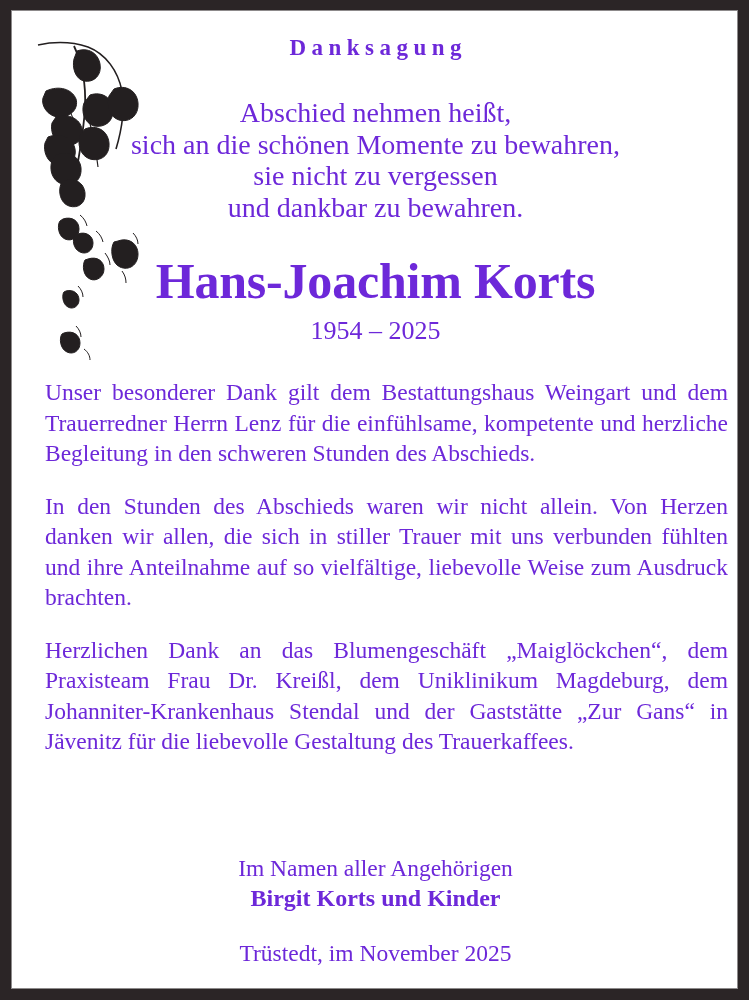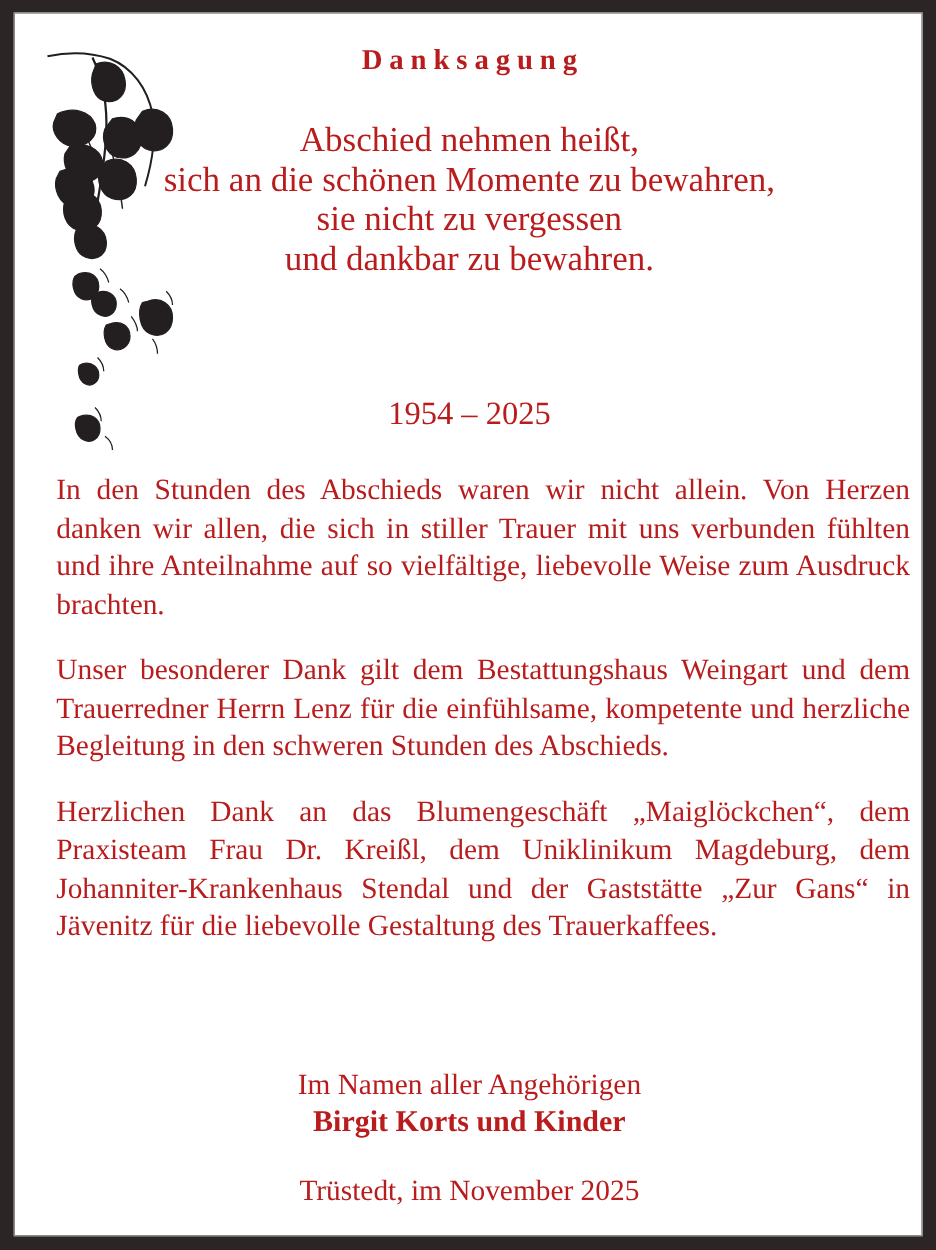--- a/index.html
+++ b/index.html
@@ -28,21 +28,21 @@
     background: #ffffff;
     border: 1px solid #8d8a8b;
   }
   .content {
     position: absolute;
     left: 22px;
     top: 0;
     width: 683px;
     height: 100%;
     box-sizing: border-box;
-    color: #b91c1c;
+    color: #6d28d9;
   }
 
   
   .heading {
     position: absolute;
     left: 0;
     top: 24px;
     width: 683px;
     text-align: center;
     font-size: 23px;
@@ -183,25 +183,26 @@
 
       <div class="heading">Danksagung</div>
 
       <div class="poem">
         <div>Abschied nehmen heißt,</div>
         <div>sich an die schönen Momente zu bewahren,</div>
         <div>sie nicht zu vergessen</div>
         <div>und dankbar zu bewahren.</div>
       </div>
 
+      <div class="deceased-name">Hans-Joachim Korts</div>
       <div class="deceased-dates">1954 – 2025</div>
 
       <div class="body-text">
+        <p>Unser besonderer Dank gilt dem Bestattungshaus Weingart und dem Trauerredner Herrn Lenz für die einfühlsame, kompetente und herzliche Begleitung in den schweren Stunden des Abschieds.</p>
         <p>In den Stunden des Abschieds waren wir nicht allein. Von Herzen danken wir allen, die sich in stiller Trauer mit uns verbunden fühlten und ihre Anteilnahme auf so vielfältige, liebevolle Weise zum Ausdruck brachten.</p>
-        <p>Unser besonderer Dank gilt dem Bestattungshaus Weingart und dem Trauerredner Herrn Lenz für die einfühlsame, kompetente und herzliche Begleitung in den schweren Stunden des Abschieds.</p>
         <p>Herzlichen Dank an das Blumengeschäft „Maiglöckchen“, dem Praxisteam Frau Dr. Kreißl, dem Uniklinikum Magdeburg, dem Johanniter-Krankenhaus Stendal und der Gaststätte „Zur Gans“ in Jävenitz für die liebevolle Gestaltung des Trauerkaffees.</p>
       </div>
 
       <div class="closing">
         <div>Im Namen aller Angehörigen</div>
         <div class="family-name">Birgit Korts und Kinder</div>
       </div>
 
       <div class="place-date">Trüstedt, im November 2025</div>
 

